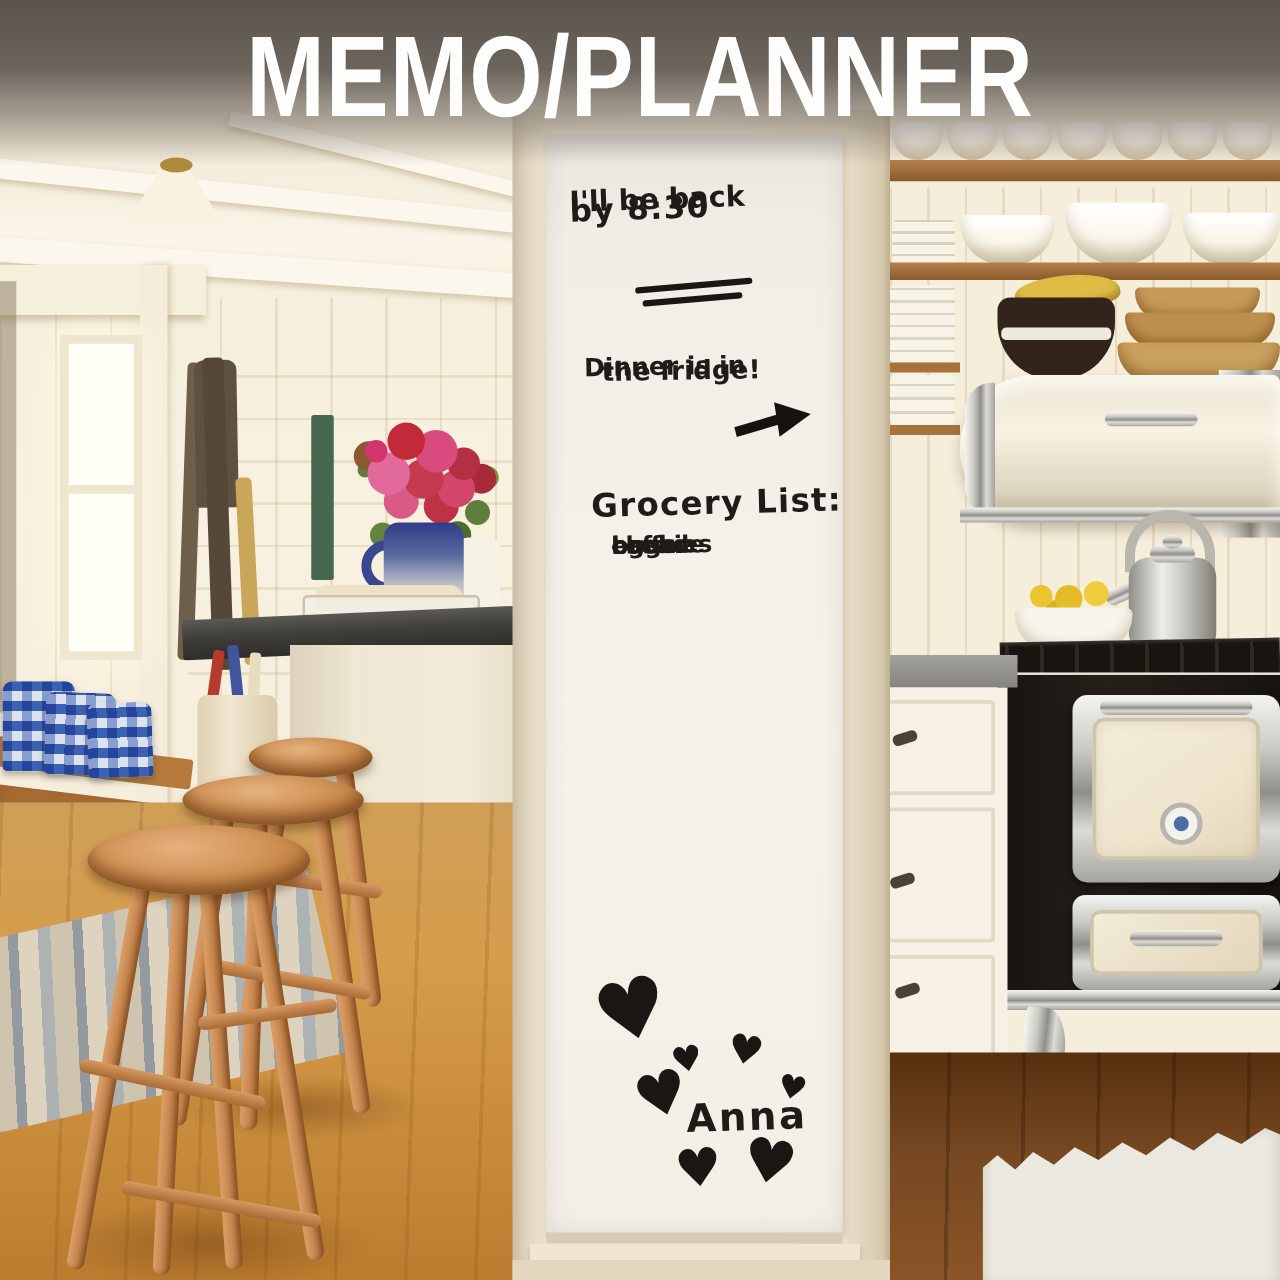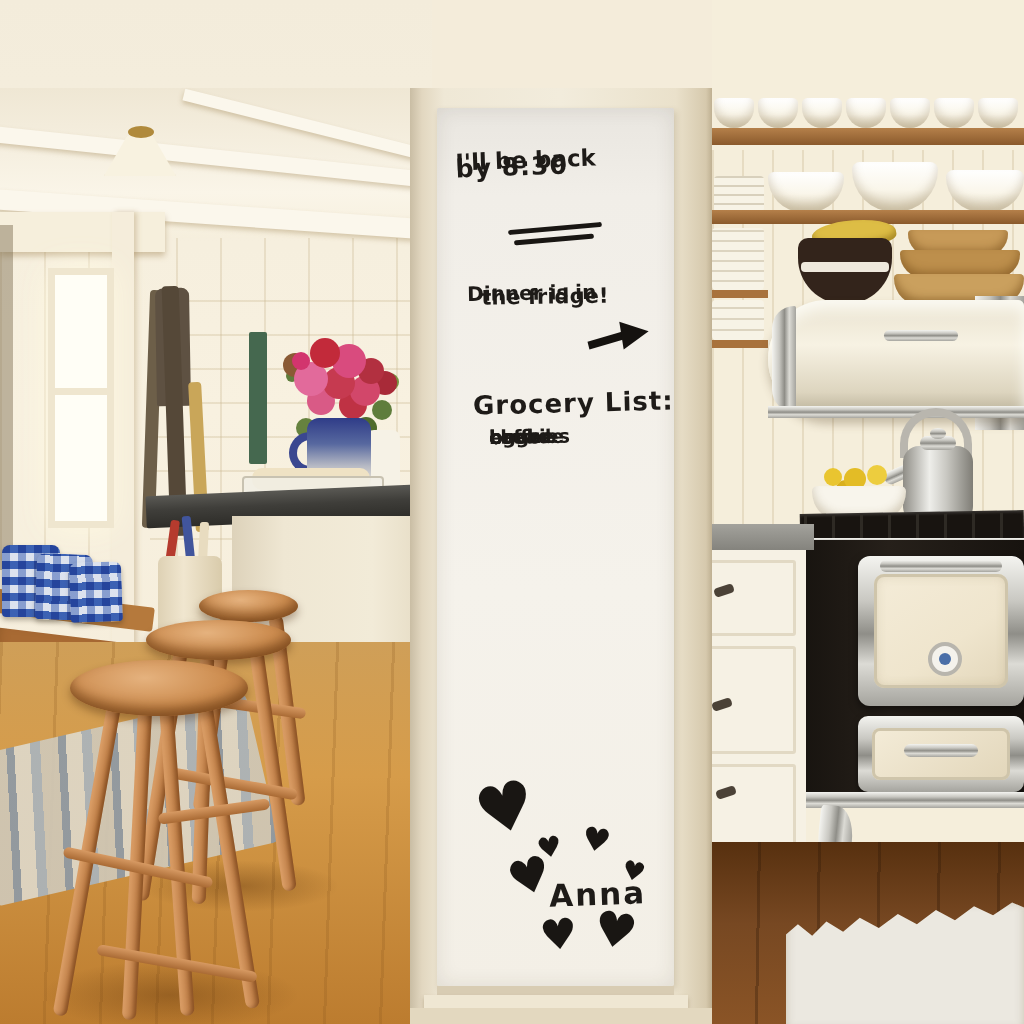--- a/index.html
+++ b/index.html
@@ -388,14 +388,17 @@
 
   <span class="heart h1">♥</span>
   <span class="heart h2">♥</span>
   <span class="heart h3">♥</span>
   <span class="heart h4">♥</span>
   <span class="heart h5">♥</span>
   <span class="heart h6">♥</span>
   <span class="heart h7">♥</span>
   <div class="ink signature">Anna</div>
 
+  <div class="banner">
+    <div class="banner-title">MEMO/PLANNER</div>
+  </div>
 
 </div>
 
 </body></html>

